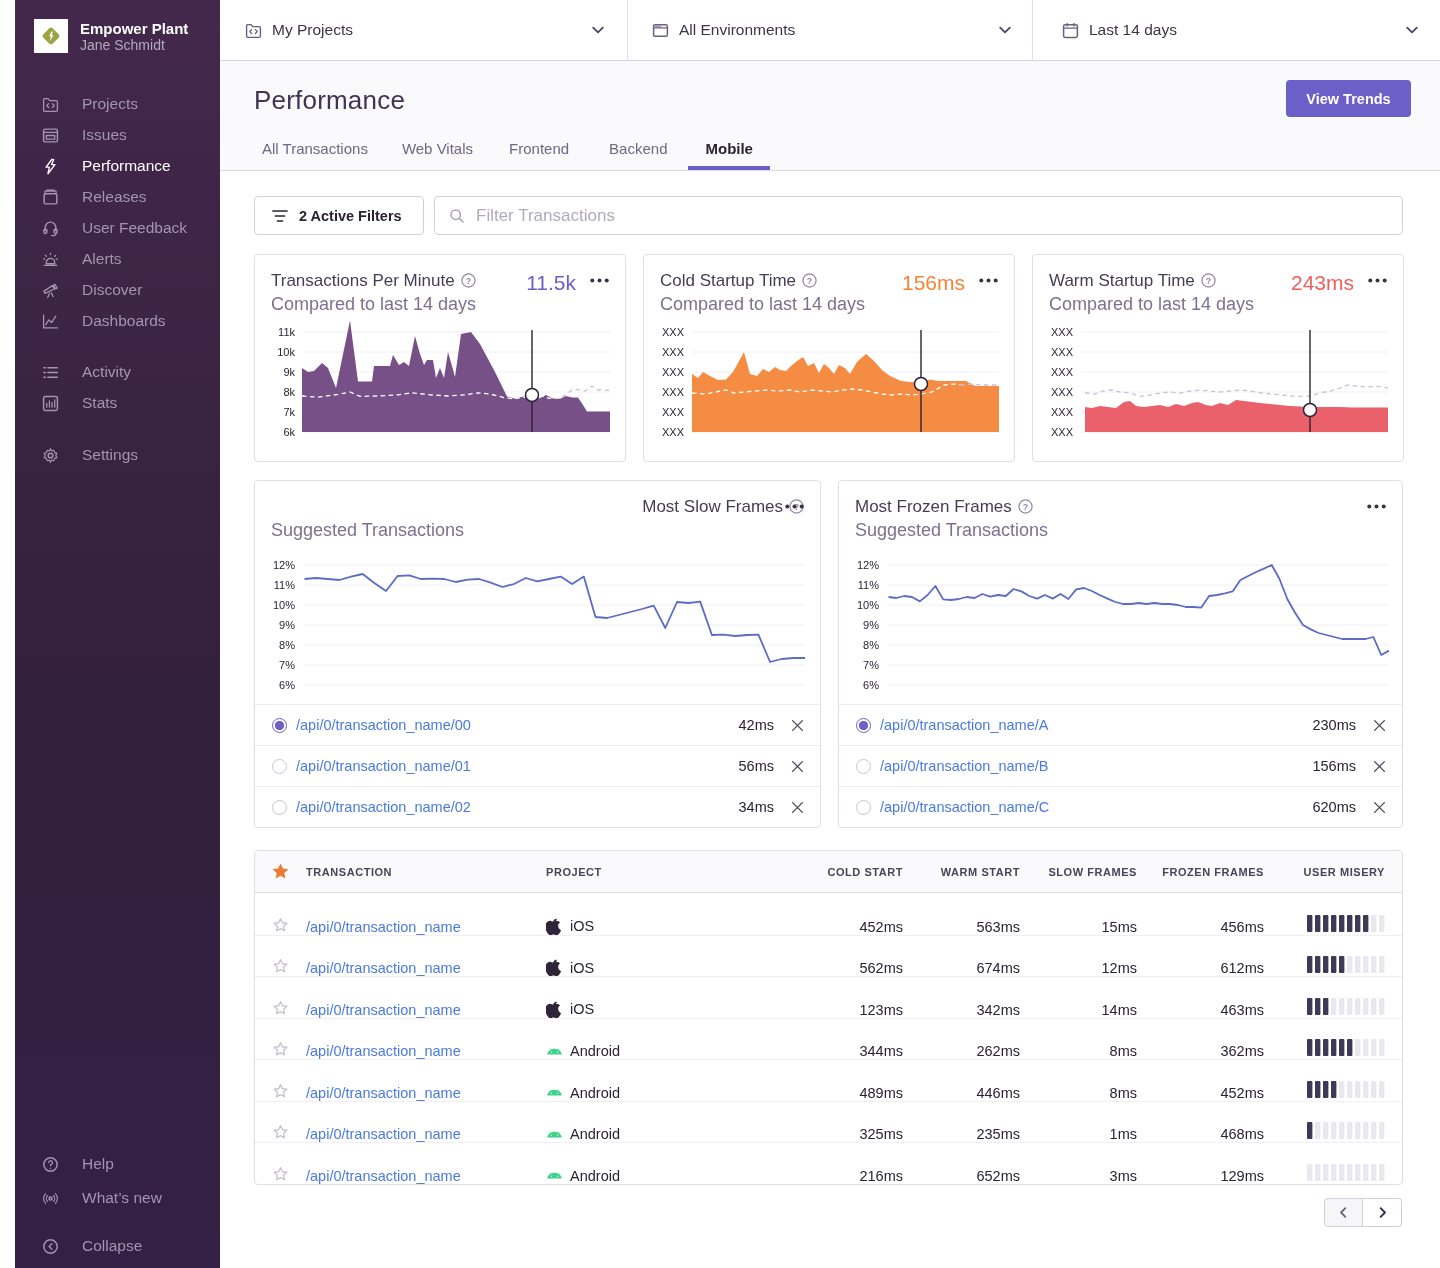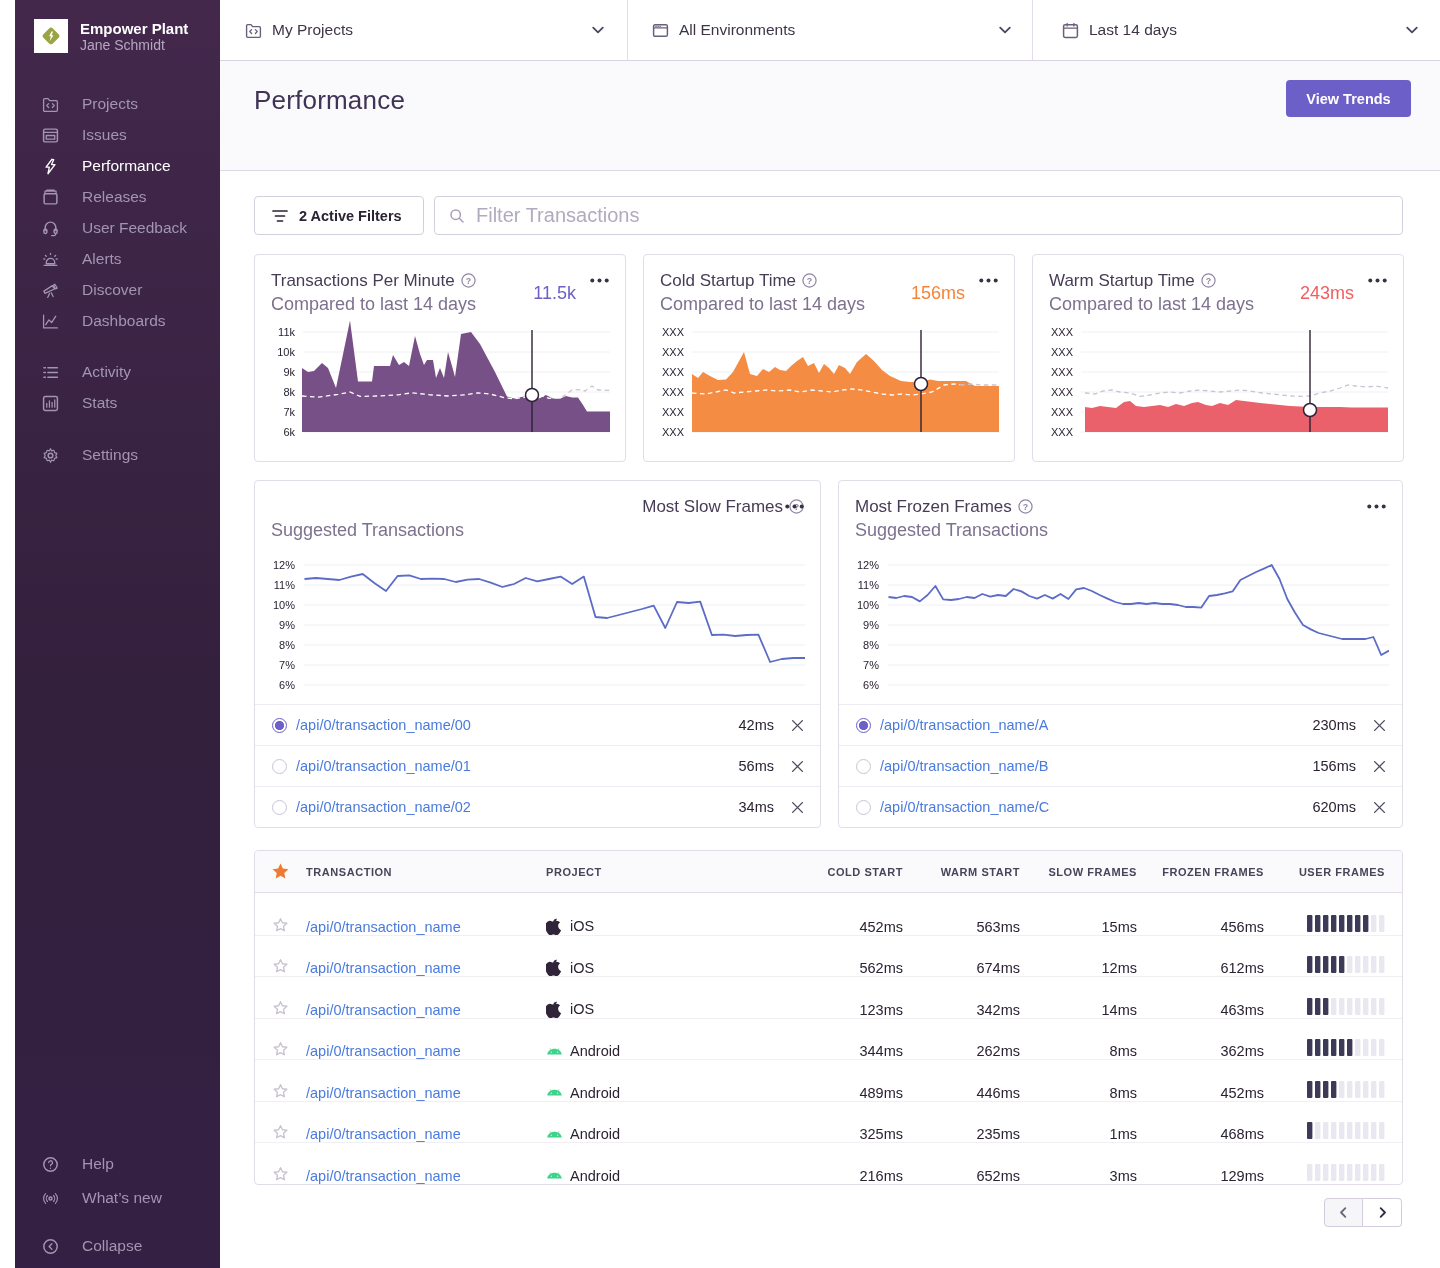--- a/index.html
+++ b/index.html
@@ -41,27 +41,27 @@
 
 
 #content { position:absolute; left:220px; top:171px; width:1220px; height:1097px; background:#ffffff; }
 
 #filterbtn { position:absolute; left:34px; top:25px; width:170px; height:39px; border:1px solid #d5cfdd; border-radius:4px;
   background:#ffffff; display:flex; align-items:center; font-size:14.5px; font-weight:bold; color:#2b2233; }
 #filterbtn svg { margin:0 11px 0 17px; }
 #searchbar { position:absolute; left:214px; top:25px; width:969px; height:39px; border:1px solid #d5cfdd; border-radius:4px;
   background:#ffffff; display:flex; align-items:center; }
 #searchbar svg { margin:0 11px 0 14px; }
-#searchbar .ph { font-size:20px; color:#b2aabf; }
+#searchbar .ph { font-size:17px; color:#b2aabf; }
 
 .card { position:absolute; background:#ffffff; border:1px solid #e2dce8; border-radius:4px; }
 .chead { position:absolute; left:16px; top:16px; right:16px; height:22px; }
 .ctitle { font-size:17px; color:#473c56; display:inline; }
 .qicon { margin-left:6px; vertical-align:-2px; }
-.cvalue { position:absolute; right:33px; top:12px; font-size:18px; }
+.cvalue { position:absolute; right:33px; top:0; font-size:21px; }
 .cdots { position:absolute; right:0; top:7px; }
 .cdots svg { display:block; }
 .fx svg { display:block; }
 .csub { position:absolute; left:16px; top:39px; font-size:18px; color:#7d718f; }
 .axlbl { font-size:11px; fill:#2b2233; font-family:"Liberation Sans",sans-serif; }
 
 #card1 { left:34px; top:83px; width:372px; height:208px; }
 #card2 { left:423px; top:83px; width:372px; height:208px; }
 #card3 { left:812px; top:83px; width:372px; height:208px; }
 .chartsvg { position:absolute; left:15px; top:60px; }
@@ -283,20 +283,27 @@
     <div class="chev tbsec" style="left:1184px;">
         <svg width="16" height="16" viewBox="0 0 16 16" fill="none" stroke="#4f445f" stroke-width="1.8" stroke-linecap="round" stroke-linejoin="round">
           <path d="M3.2 5.6l4.8 4.8 4.8-4.8"></path>
         </svg>
       </div>
   </div>
 
   <div id="header">
     <div id="ptitle">Performance</div>
     <div id="viewtrends">View Trends</div>
+    <div id="tabs">
+      <div class="tab">All Transactions</div>
+      <div class="tab">Web Vitals</div>
+      <div class="tab">Frontend</div>
+      <div class="tab">Backend</div>
+      <div class="tab active">Mobile</div>
+    </div>
   </div>
 
   <div id="content">
     <div id="filterbtn"><svg width="16" height="14" viewBox="0 0 16 14" stroke="#2b2233" stroke-width="1.7" stroke-linecap="round">
           <path d="M1 2h14M3.5 7h9M5.5 12h5"></path>
         </svg>2 Active Filters</div>
     <div id="searchbar">
         <svg width="16" height="16" viewBox="0 0 16 16" fill="none" stroke="#a89fb7" stroke-width="1.5" stroke-linecap="round">
           <circle cx="6.7" cy="6.7" r="4.7"></circle>
           <path d="M10.3 10.3L14 14"></path>
@@ -534,21 +541,21 @@
             <svg width="19" height="19" viewBox="0 0 20 20">
               <path d="M10 1.6l2.5 5.3 5.8.7-4.3 4 1.1 5.7-5.1-2.8-5.1 2.8 1.1-5.7-4.3-4 5.8-.7z" fill="#ee7b33"></path>
             </svg>
           </div>
         <div class="c2">TRANSACTION</div>
         <div class="c3">PROJECT</div>
         <div class="c4">COLD START</div>
         <div class="c5">WARM START</div>
         <div class="c6">SLOW FRAMES</div>
         <div class="c7">FROZEN FRAMES</div>
-        <div class="c8" style="padding-top:0;">USER FRAMES</div>
+        <div class="c8" style="padding-top:0;">USER MISERY</div>
       </div>
       <div class="trow">
 <div class="c1">
             <svg width="19" height="19" viewBox="0 0 20 20">
               <path d="M10 2.8l2 4.3 4.7.55-3.5 3.25.9 4.65-4.1-2.3-4.1 2.3.9-4.65L3.3 7.65 8 7.1z" fill="none" stroke="#c8c2d1" stroke-width="1.4" stroke-linejoin="round"></path>
             </svg>
           </div>
 <div class="c2"><a class="lnk">/api/0/transaction_name</a></div>
 <div class="c3">
             <span class="picon">

